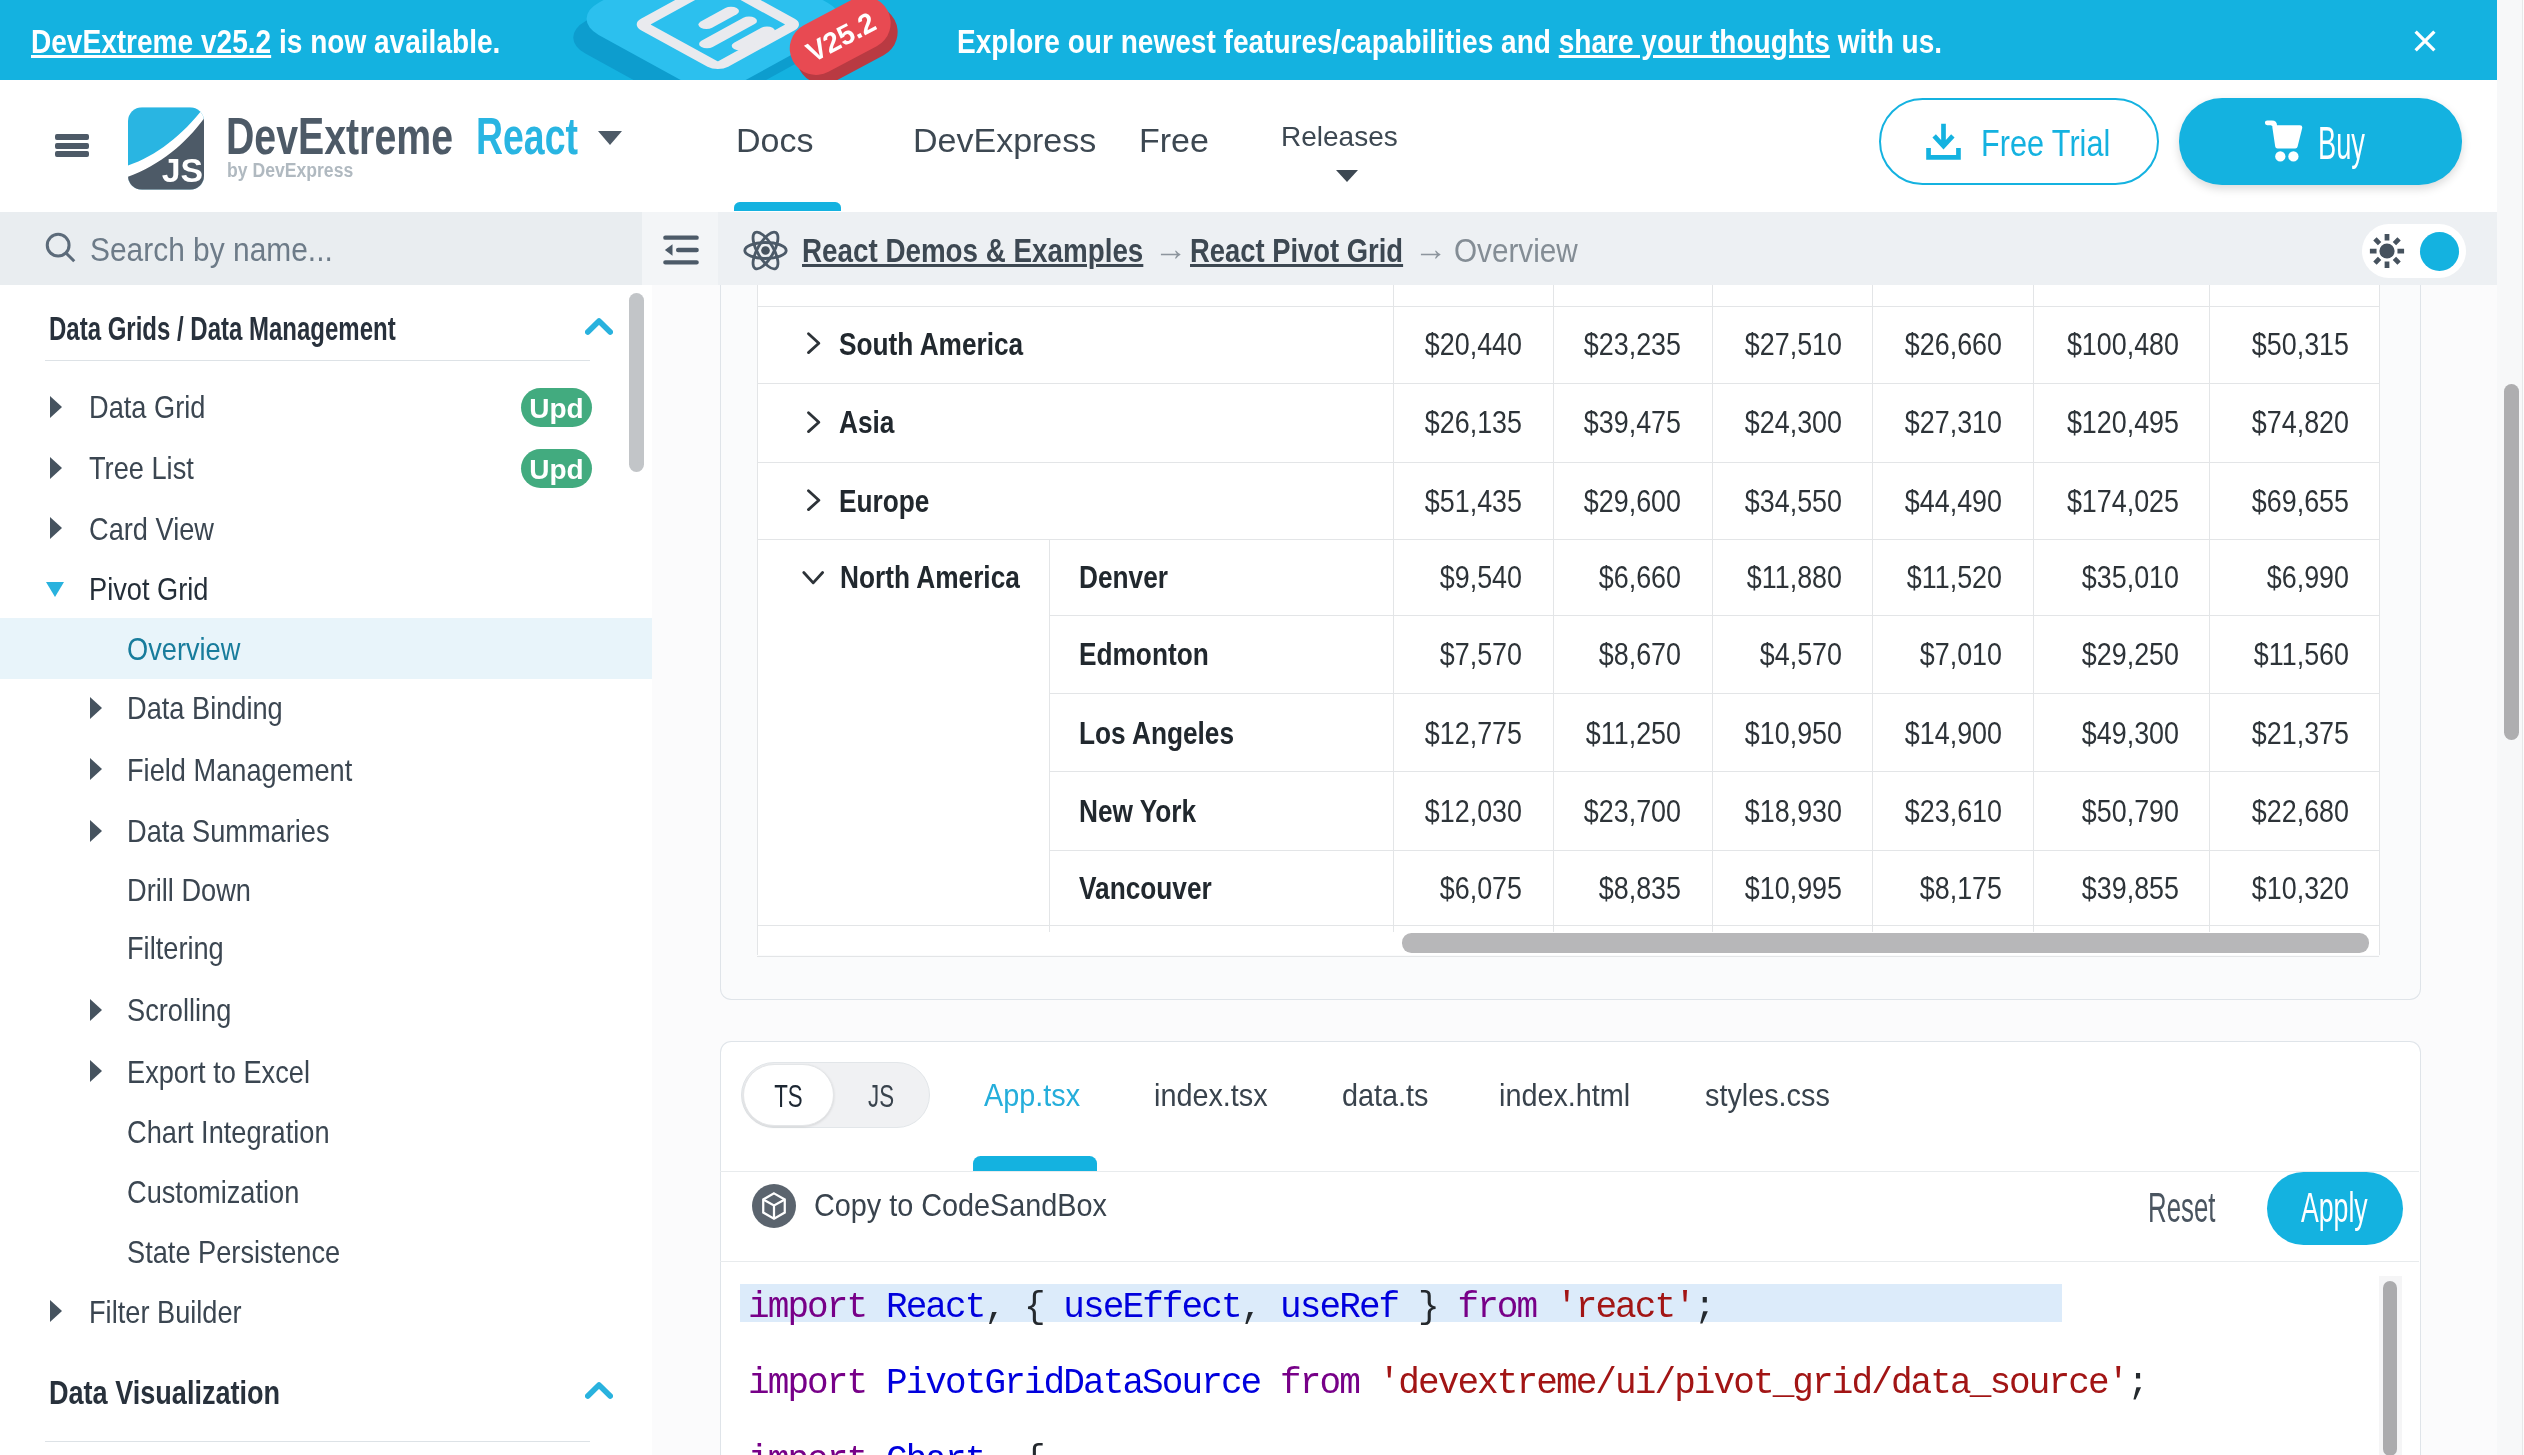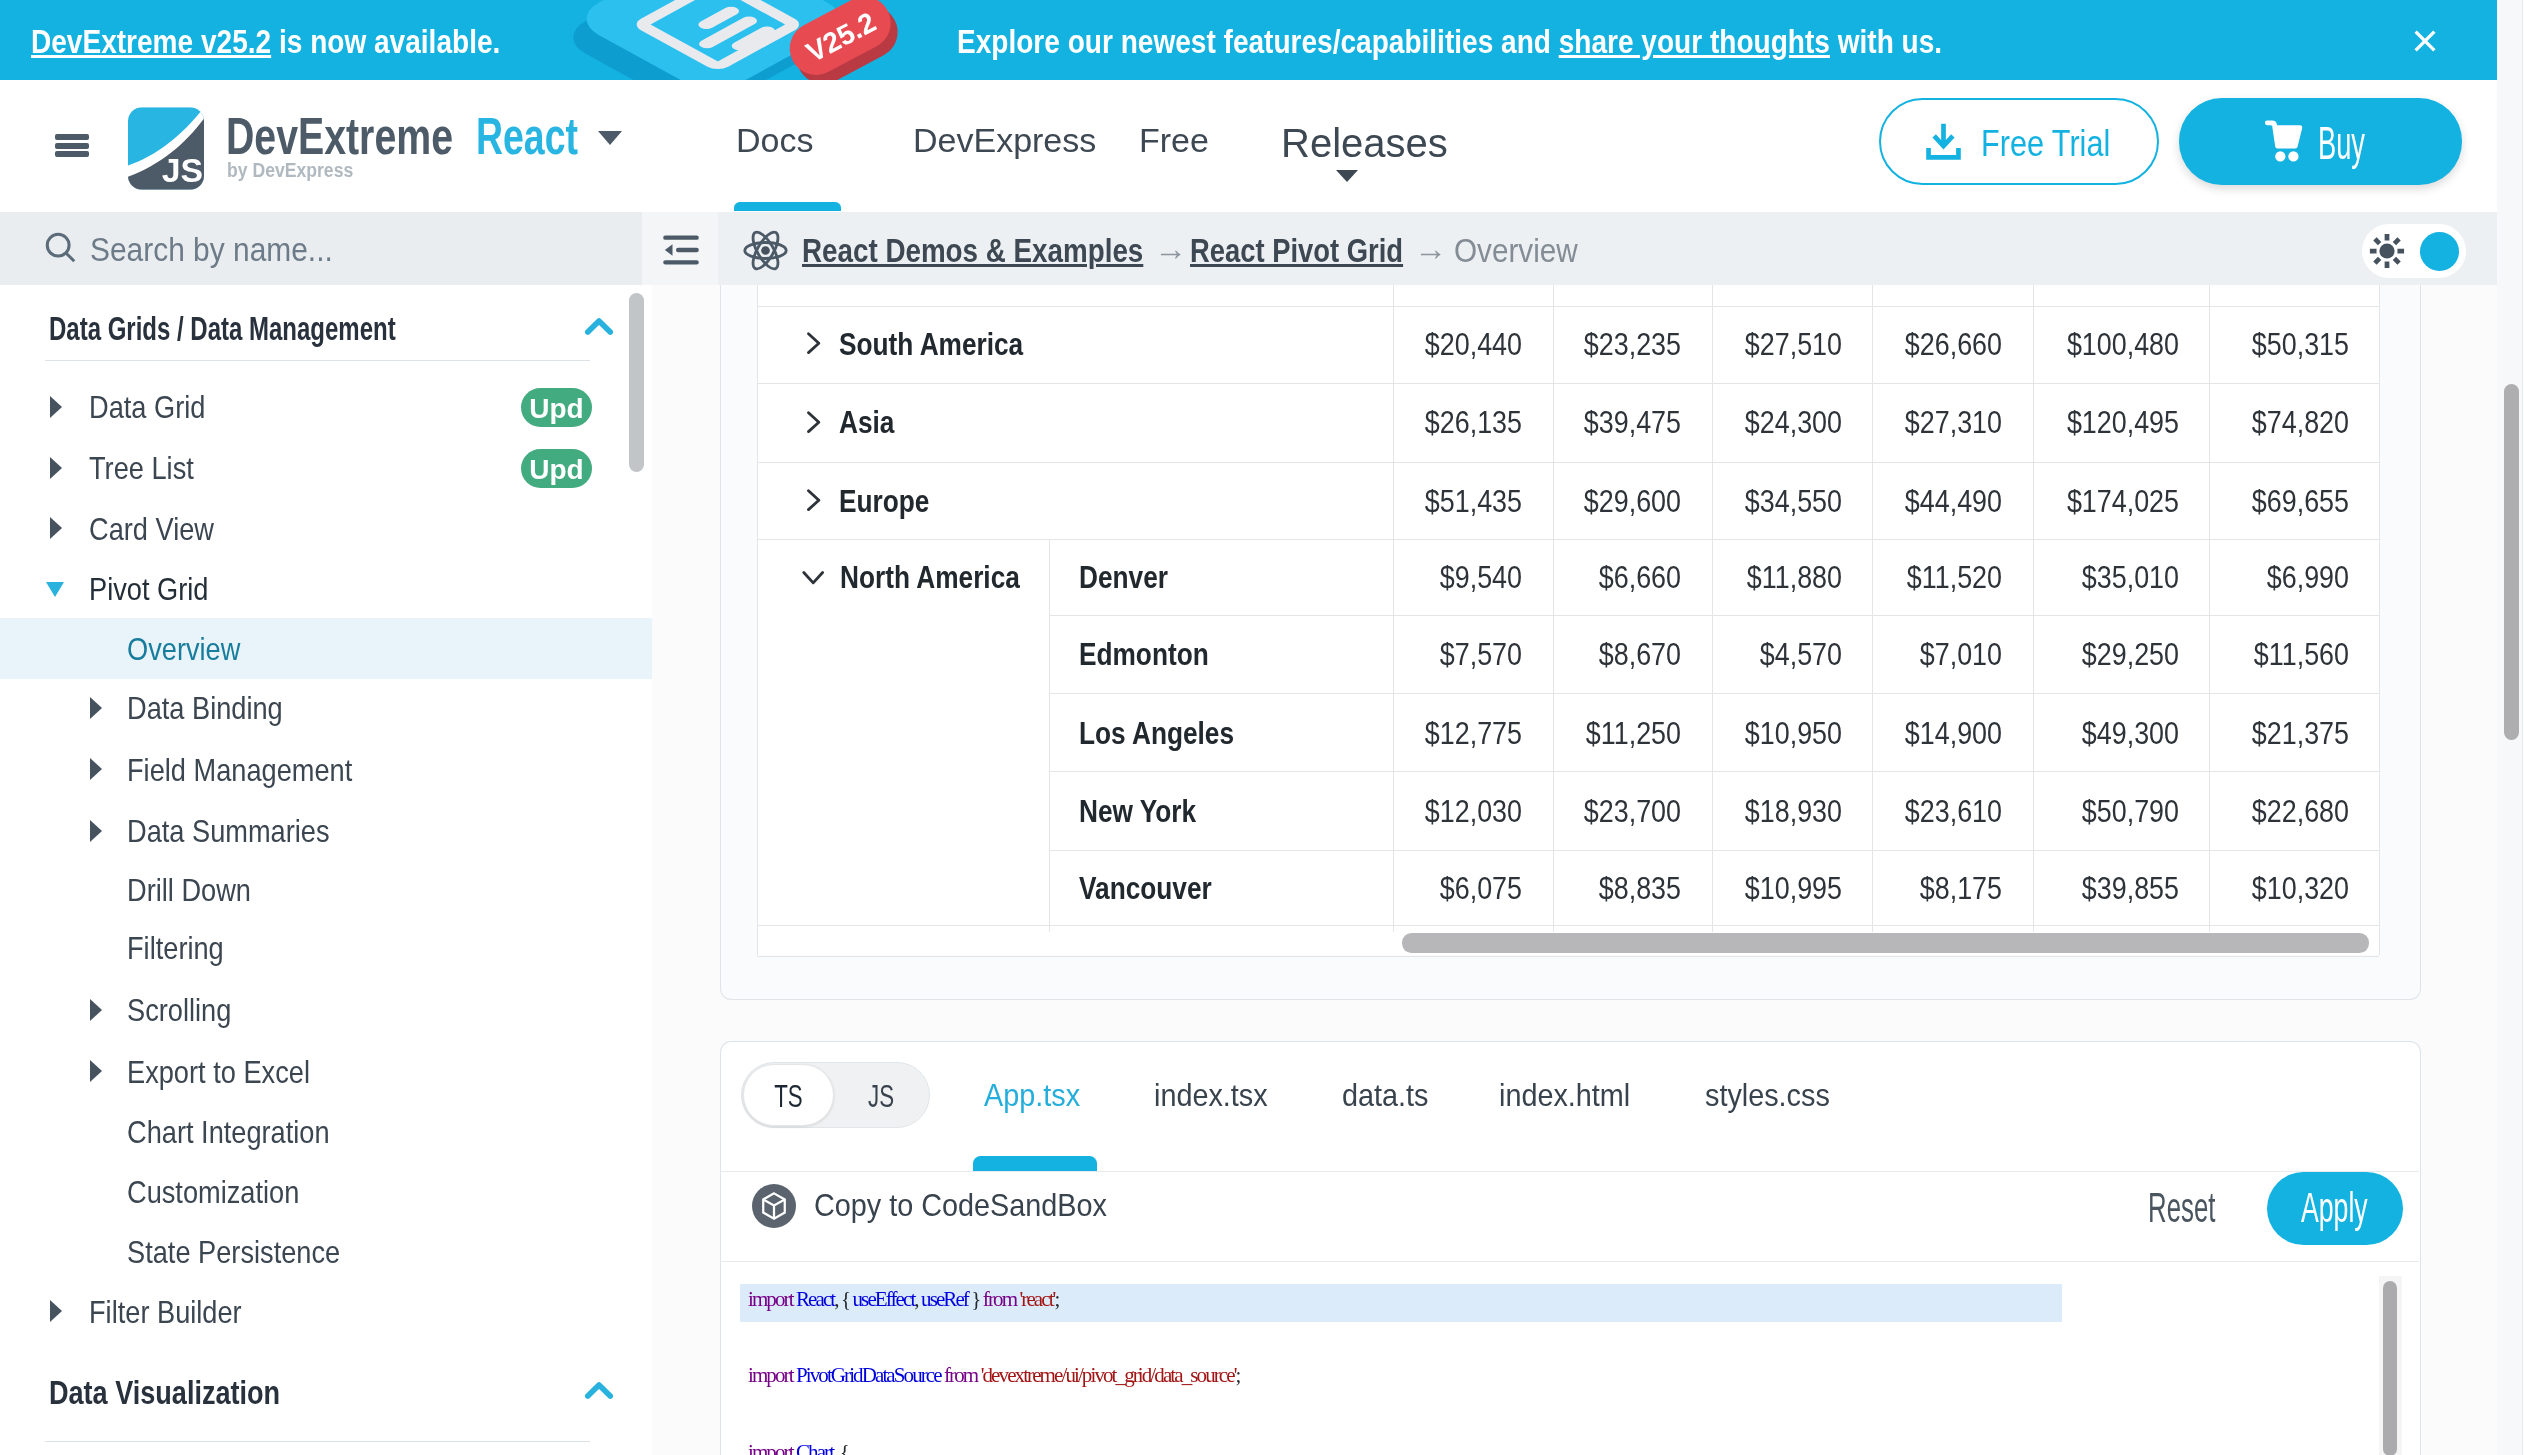--- a/index.html
+++ b/index.html
@@ -4,21 +4,21 @@
 html,body{width:2525px;height:1456px;overflow:hidden;background:#fff;}
 body{font-family:"Liberation Sans",sans-serif;position:relative;}
 .a{position:absolute;}
 .vl{position:absolute;width:0.9px;background:#e3e5e7;}
 .hl{position:absolute;height:0.9px;background:#e3e5e7;}
 .num{position:absolute;width:208px;text-align:right;font-size:32px;color:#2d3338;transform:scaleX(0.84);transform-origin:100% 50%;}
 .rl{position:absolute;font-size:32px;font-weight:bold;color:#21282e;transform:scaleX(0.82);transform-origin:0 50%;}
 .si{position:absolute;font-size:32px;color:#3b4651;transform:scaleX(0.85);transform-origin:0 50%;}
 .tri-r{position:absolute;width:0;height:0;border-left:12.3px solid #46535f;border-top:11.3px solid transparent;border-bottom:11.3px solid transparent;}
 .tri-d{position:absolute;width:0;height:0;border-top:15px solid #29b2de;border-left:9.4px solid transparent;border-right:9.4px solid transparent;}
-.code{position:absolute;font-family:Liberation Serif, serif;font-size:21px;letter-spacing:-1.9px;white-space:pre;color:#24292e;}
+.code{position:absolute;font-family:Liberation Mono, monospace;font-size:36px;letter-spacing:-1.9px;white-space:pre;color:#24292e;}
 .sx{transform-origin:0 50%;}
 </style></head><body>
 
 <div class="a" style="left:0;top:0;width:2525px;height:80px;background:#14b2e0;"></div>
 <div class="a sx" style="left:31px;top:23px;font-size:33px;font-weight:bold;color:#fff;transform:scaleX(0.85);"><span style="text-decoration:underline;">DevExtreme v25.2</span> is now available.</div>
 <div class="a sx" style="left:957px;top:23px;font-size:33px;font-weight:bold;color:#fff;transform:scaleX(0.85);">Explore our newest features/capabilities and <span style="text-decoration:underline;">share your thoughts</span> with us.</div>
 <svg class="a" style="left:2410px;top:25.5px;" width="30" height="30" viewBox="0 0 32 32">
     <path d="M6 6 L26 26 M26 6 L6 26" stroke="#fff" stroke-width="3.5" fill="none"></path>
   </svg>
 <svg class="a" style="left:529px;top:0;" width="453" height="96" viewBox="0 0 480 102">
@@ -59,21 +59,21 @@
 </g>
 <text x="58" y="80" font-size="36" font-weight="bold" fill="#fff" text-anchor="middle" font-family="Liberation Sans">JS</text>
 </svg>
 <div class="a sx" style="left:226px;top:106px;font-size:52px;font-weight:bold;color:#4d5a67;transform:scaleX(0.755);">DevExtreme</div>
 <div class="a sx" style="left:227px;top:159px;font-size:20px;font-weight:bold;color:#b0b9c0;transform:scaleX(0.88);">by DevExpress</div>
 <div class="a sx" style="left:476px;top:106px;font-size:52px;font-weight:bold;color:#29b5e2;transform:scaleX(0.72);">React</div>
 <div class="a" style="left:598px;top:131px;width:0;height:0;border-top:14px solid #4d5a67;border-left:12.3px solid transparent;border-right:12.3px solid transparent;"></div>
 <div class="a" style="left:736px;top:121px;font-size:34px;color:#3d4852;">Docs</div>
 <div class="a" style="left:913px;top:121px;font-size:34px;color:#3d4852;">DevExpress</div>
 <div class="a" style="left:1139px;top:121px;font-size:34px;color:#3d4852;">Free</div>
-<div class="a" style="left:1281px;top:121px;font-size:40px;color:#3d4852;">Releases</div>
+<div class="a" style="left:1281px;top:121px;font-size:28px;color:#3d4852;">Releases</div>
 <div class="a" style="left:1336px;top:170px;width:0;height:0;border-top:12.3px solid #3d4852;border-left:11.3px solid transparent;border-right:11.3px solid transparent;"></div>
 <div class="a" style="left:734px;top:202px;width:107px;height:9.4px;background:#14b2e0;border-radius:5.7px 5.7px 0 0;"></div>
 <div class="a" style="left:1879px;top:98px;width:280px;height:87px;border:2.8px solid #14b2e0;border-radius:47px;background:#fff;"></div>
 <svg class="a" style="left:1922px;top:118px;" width="43" height="45" viewBox="0 0 46 48">
 <path d="M23 6 L23 28 M13 19 L23 30 L33 19" stroke="#14b2e0" stroke-width="5" fill="none"></path>
 <path d="M7 32 L7 42 L39 42 L39 32" stroke="#14b2e0" stroke-width="5" fill="none"></path>
   </svg>
 <div class="a sx" style="left:1981px;top:123px;font-size:36px;color:#14b2e0;transform:scaleX(0.85);">Free Trial</div>
 <div class="a" style="left:2179px;top:98px;width:283px;height:87px;border-radius:43px;background:#14b2e0;box-shadow:0 3.8px 9.4px rgba(0,0,0,0.15);"></div>
 <svg class="a" style="left:2264px;top:120px;" width="42" height="43" viewBox="0 0 44 46">

